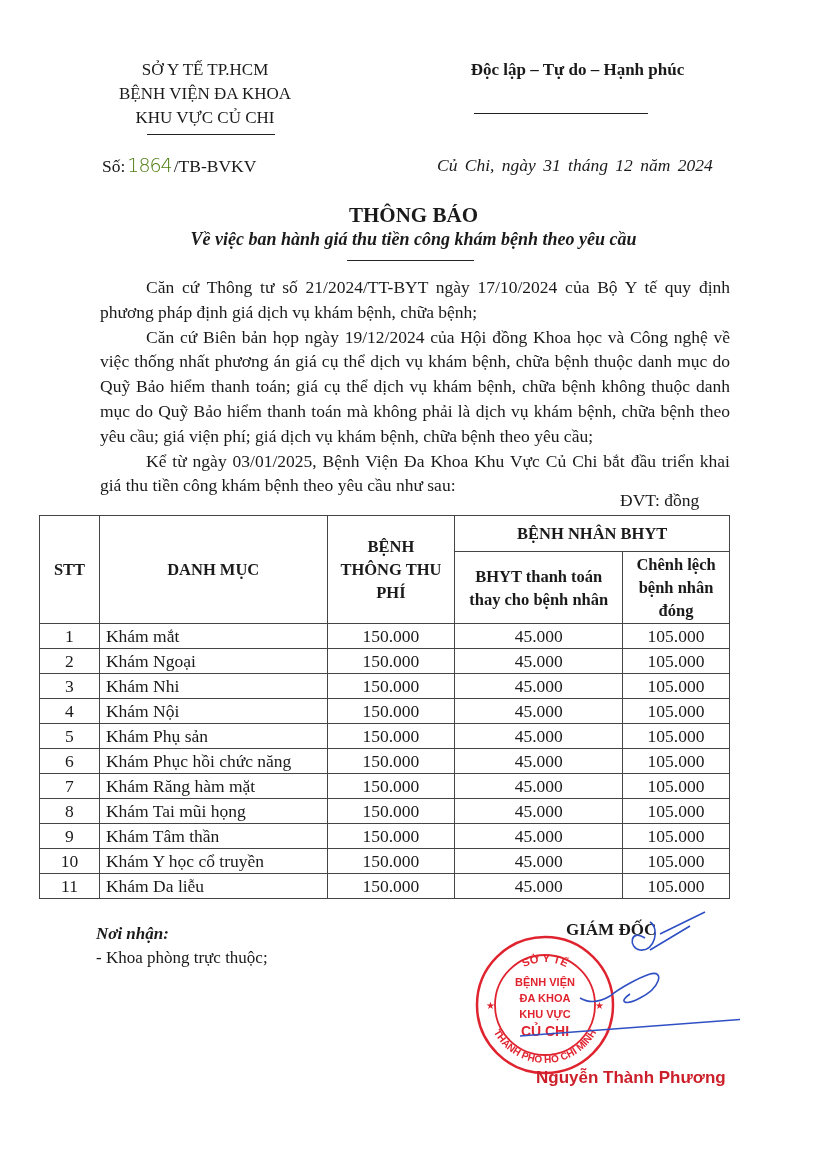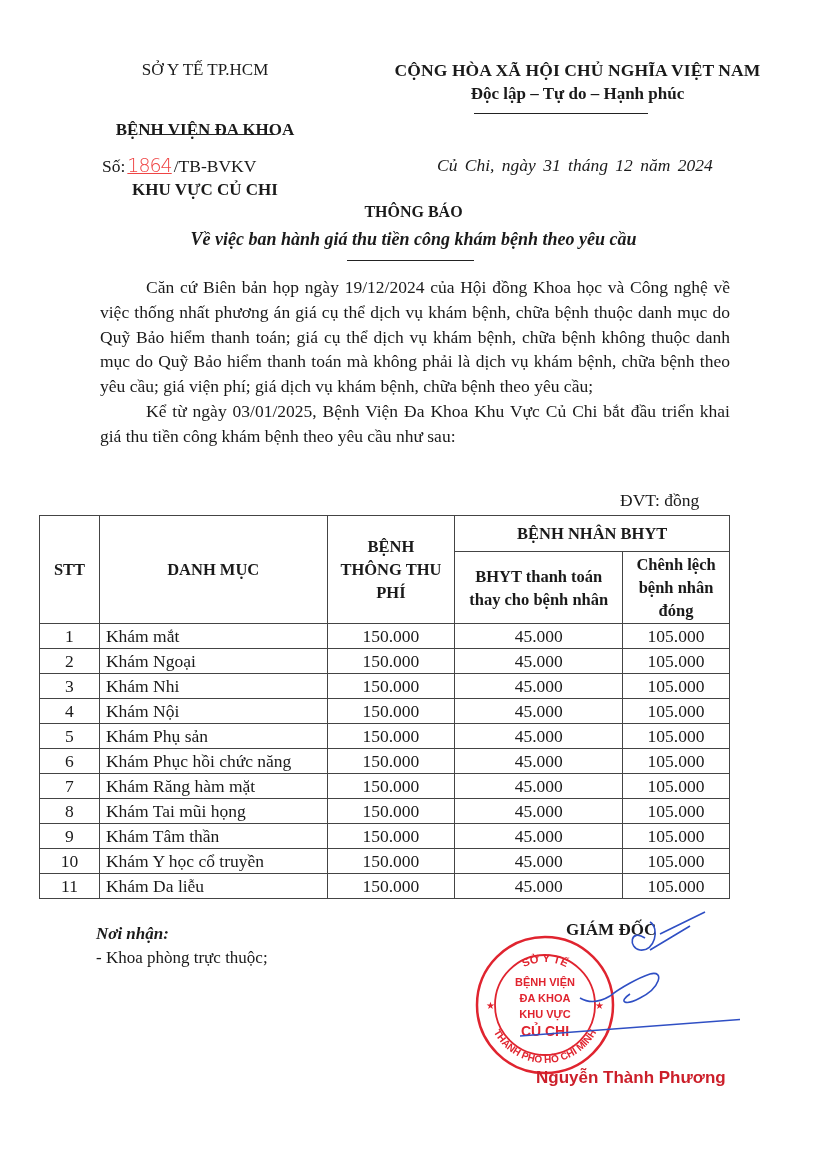--- a/index.html
+++ b/index.html
@@ -5,29 +5,29 @@
   html, body { margin: 0; padding: 0; background: #ffffff; }
   body {
     width: 827px; height: 1170px; position: relative; overflow: hidden;
     font-family: "Liberation Serif", "DejaVu Serif", serif;
     color: #1a1a1a;
   }
   .abs { position: absolute; }
   .center { text-align: center; }
   .left-header { left: 60px; width: 290px; top: 58px; }
   .left-header div { font-size: 17px; line-height: 24px; }
-  .bold { font-weight: bold; margin-top: 36px; }
+  .bold { font-weight: normal; }
   .rule { border-top: 1px solid #222; position: absolute; height: 0; }
   .right-header { left: 355px; width: 445px; top: 58px; }
   .right-header .title { font-size: 17.5px; font-weight: bold; line-height: 24px; letter-spacing: 0.1px; }
   .right-header .motto { font-size: 17px; font-weight: bold; line-height: 24px; }
   .so { left: 102px; top: 154px; font-size: 17.5px; }
-  .so .num { font-family: "DejaVu Sans", sans-serif; color: #ef4444; font-size: 19px; font-weight: 300; letter-spacing: -1px; padding: 0 2px; text-decoration: underline; }
+  .so .num { font-family: "DejaVu Sans", sans-serif; color: #4d7c0f; font-size: 19px; font-weight: 300; letter-spacing: -1px; padding: 0 2px; }
   .date { left: 437px; top: 155px; font-size: 17.5px; font-style: italic; word-spacing: 3px; }
-  .doc-title { left: 0; width: 827px; top: 203px; font-size: 16px; font-weight: bold; }
+  .doc-title { left: 0; width: 827px; top: 203px; font-size: 21px; font-weight: bold; }
   .doc-subtitle { left: 0; width: 827px; top: 229px; font-size: 18px; font-weight: bold; font-style: italic; }
   .body-text { left: 100px; width: 630px; top: 275px; font-size: 17.5px; line-height: 24.8px; text-align: justify; }
   .body-text p { margin: 0; }
   .indent { text-indent: 46px; }
   .unit { left: 620px; top: 490px; font-size: 17.5px; }
   table.price {
     position: absolute; left: 39px; top: 515px; width: 691px;
     border-collapse: collapse; font-size: 17.5px;
   }
   table.price td, table.price th {
@@ -46,35 +46,35 @@
 <body>
 
 <div class="abs left-header center">
   <div>SỞ Y TẾ TP.HCM</div>
   <div class="bold">BỆNH VIỆN ĐA KHOA</div>
   <div class="bold">KHU VỰC CỦ CHI</div>
 </div>
 <div class="rule" style="left:147px; width:128px; top:134px;"></div>
 
 <div class="abs right-header center">
-  <div class="title">CỘNG HÒA XÃ HỘI CHỦ NGHĨA VIỆT NAM</div>
   <div class="motto">Độc lập – Tự do – Hạnh phúc</div>
 </div>
 <div class="rule" style="left:474px; width:174px; top:113px;"></div>
 
 <div class="abs so">
   <span>Số:</span><span class="num">1864</span><span>/TB-BVKV</span>
 </div>
 <div class="abs date">Củ Chi,  ngày  31  tháng  12  năm 2024</div>
 
 <div class="abs doc-title center">THÔNG BÁO</div>
 <div class="abs doc-subtitle center">Về việc ban hành giá thu tiền công khám bệnh theo yêu cầu</div>
 <div class="rule" style="left:347px; width:127px; top:260px;"></div>
 
 <div class="abs body-text">
+  <p class="indent">Căn cứ Thông tư số 21/2024/TT-BYT ngày 17/10/2024 của Bộ Y tế quy định phương pháp định giá dịch vụ khám bệnh, chữa bệnh;</p>
   <p class="indent">Căn cứ Biên bản họp ngày 19/12/2024 của Hội đồng Khoa học và Công nghệ về việc thống nhất phương án giá cụ thể dịch vụ khám bệnh, chữa bệnh thuộc danh mục do Quỹ Bảo hiểm thanh toán; giá cụ thể dịch vụ khám bệnh, chữa bệnh không thuộc danh mục do Quỹ Bảo hiểm thanh toán mà không phải là dịch vụ khám bệnh, chữa bệnh theo yêu cầu; giá viện phí; giá dịch vụ khám bệnh, chữa bệnh theo yêu cầu;</p>
   <p class="indent">Kể từ ngày 03/01/2025, Bệnh Viện Đa Khoa Khu Vực Củ Chi bắt đầu triển khai giá thu tiền công khám bệnh theo yêu cầu như sau:</p>
 </div>
 <div class="abs unit">ĐVT: đồng</div>
 
 <table class="price">
   <colgroup>
     <col style="width:60px">
     <col style="width:228px">
     <col style="width:128px">

